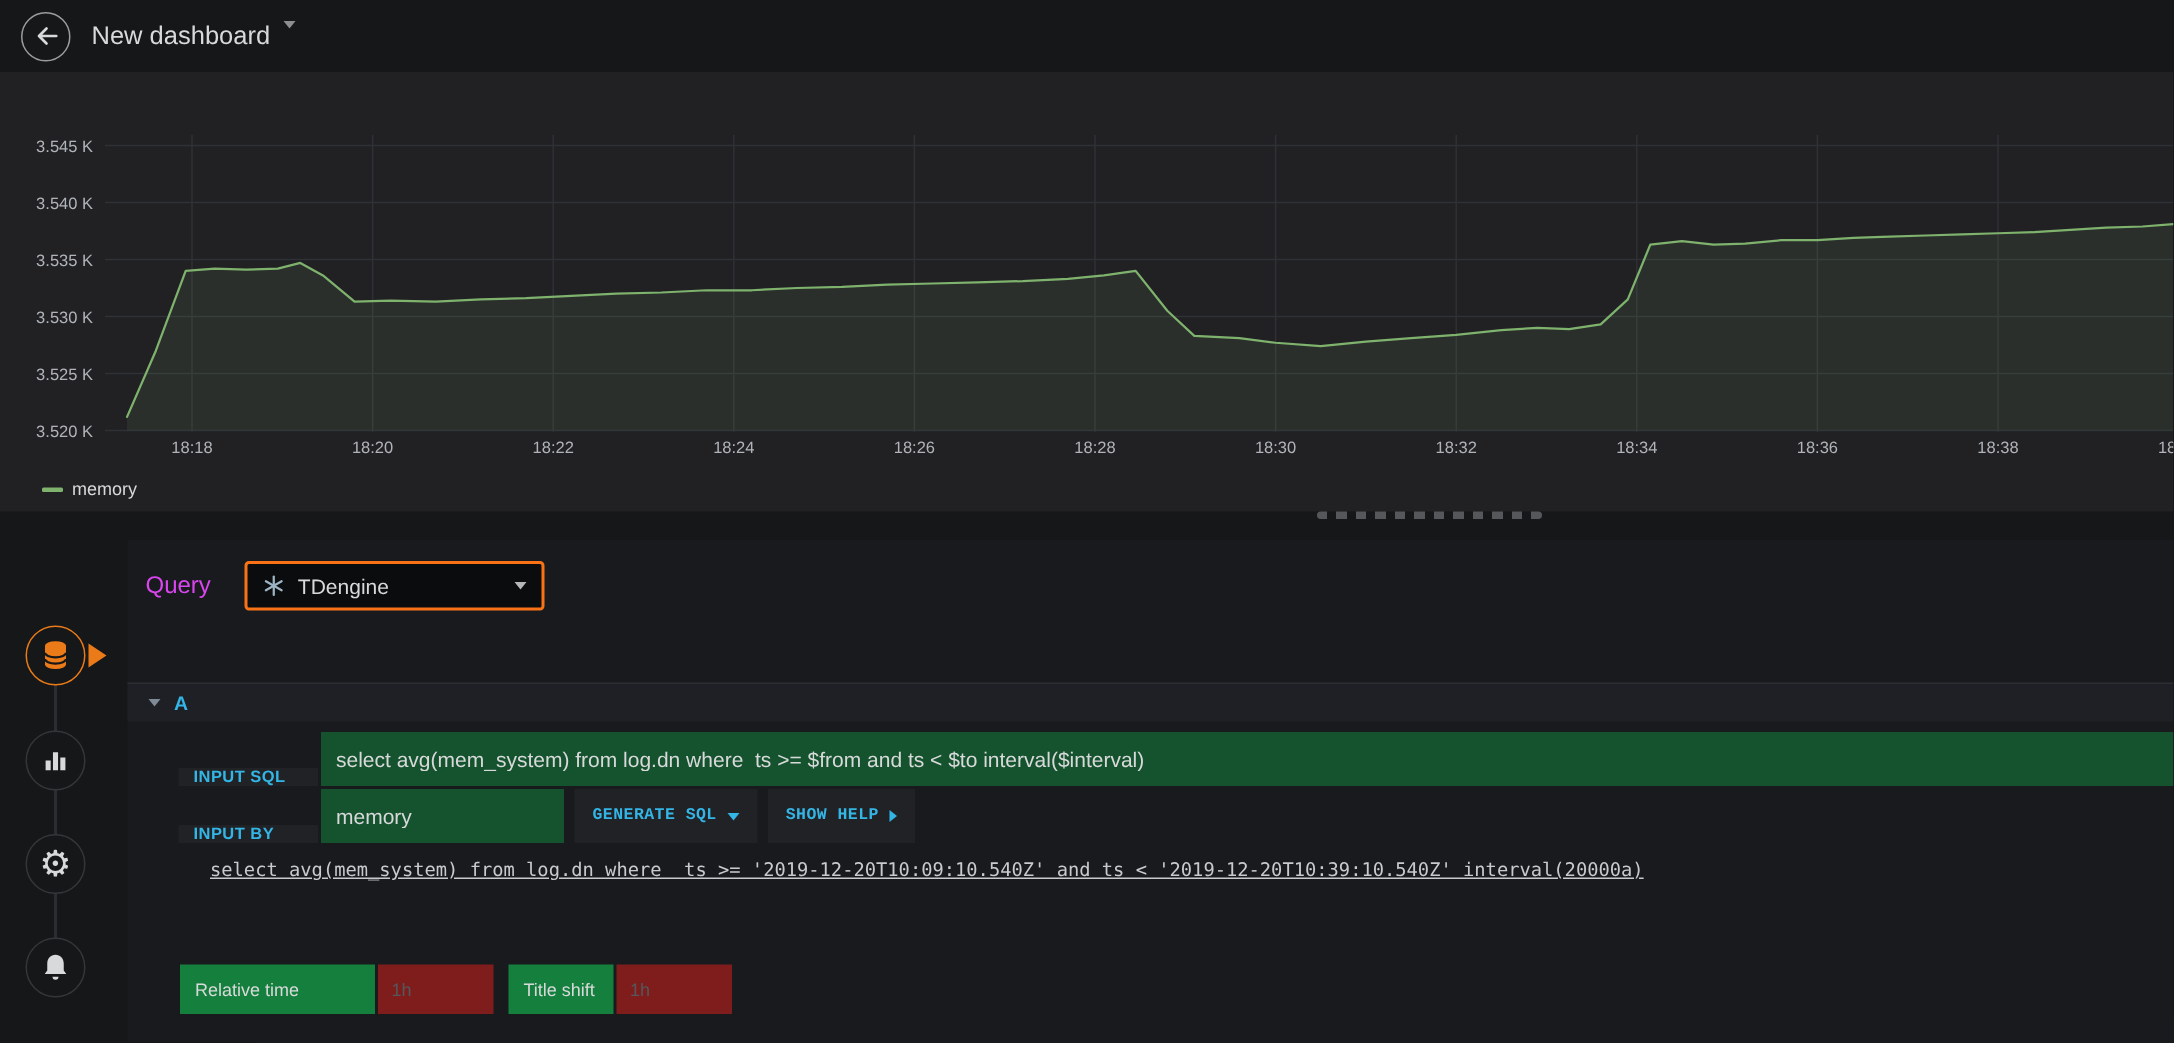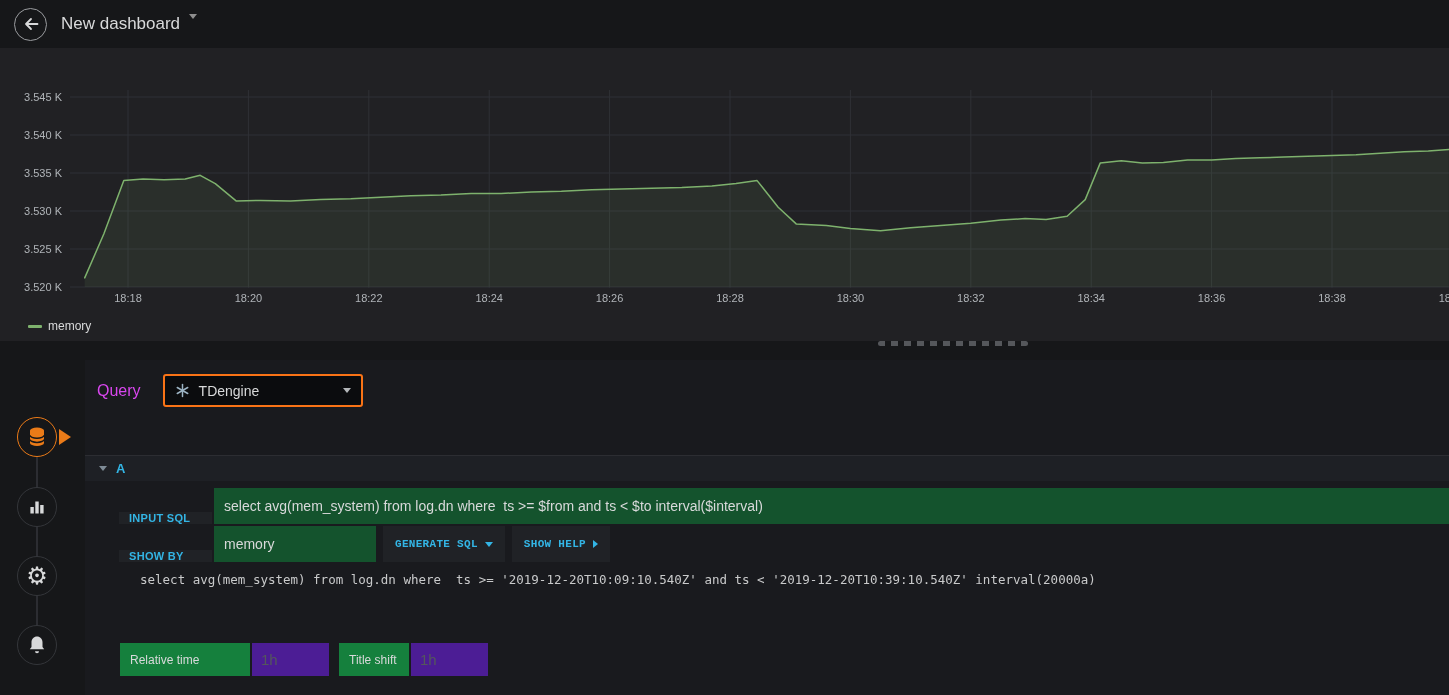--- a/index.html
+++ b/index.html
@@ -76,29 +76,29 @@
     font-weight:700; letter-spacing:.3px; display:flex; align-items:center; padding-left:10px; }
   .sql-input { background:#14532d; border:none; outline:none; color:#d8d9da;
     font-size:14px; padding:0 10px; height:36px; font-family:"Liberation Sans", sans-serif; }
   .sql-input.grow { flex:1; }
   .sql-input.alias { width:162px; }
   .blue-btn { height:36px; background:#202226; border:none; color:#33b5e5; font-size:11px;
     font-weight:700; letter-spacing:.3px; display:flex; align-items:center; gap:7px;
     padding:0 12px; margin-left:5px; cursor:pointer; font-family:Liberation Mono, monospace; }
 
   .generated-sql { position:absolute; top:212px; left:55px; color:#c9cacb;
-    font-family:"DejaVu Sans Mono", monospace; font-size:12.5px; white-space:pre; }
+    font-family:"DejaVu Sans Mono", monospace; font-size:12.5px; white-space:pre;text-decoration:underline; }
 
   .time-row { position:absolute; top:283px; left:35px; height:33px; display:flex; gap:2px; align-items:stretch; }
   .time-label { background:#15803d; color:#d8d9da; font-size:12px; font-weight:500;
     display:flex; align-items:center; padding:0 10px; }
   .time-label.wide { width:130px; }
   .time-label.narrow { width:70px; margin-left:8px; }
-  .time-input { width:77px; background:#4c1d95; border:none; outline:none; color:#d8d9da;
-    font-size:15px; padding:0 9px; font-family:"Liberation Sans", sans-serif; }
+  .time-input { width:77px; background:#7f1d1d; border:none; outline:none; color:#d8d9da;
+    font-size:12px; padding:0 9px; font-family:"Liberation Sans", sans-serif; }
   .time-input::placeholder { color:#54575c; }
 </style>
 </head>
 <body>
 
 <div class="header">
   <button class="back-btn">
     <svg width="18" height="18" viewBox="0 0 18 18">
       <path d="M15.5 9 H4 M9 4 L4 9 l5 5" stroke="#d8d9da" stroke-width="1.8" fill="none" stroke-linecap="round" stroke-linejoin="round"></path>
     </svg>
@@ -210,21 +210,21 @@
     <span class="caret-down c-mid"></span>
     <span class="ref-id">A</span>
   </div>
 
   <div class="form-row row-input-sql">
     <div class="form-label">INPUT SQL</div>
     <input class="sql-input grow" spellcheck="false" value="select avg(mem_system) from log.dn where  ts &gt;= $from and ts &lt; $to interval($interval)" style="">
   </div>
 
   <div class="form-row row-alias">
-    <div class="form-label">SHOW BY</div>
+    <div class="form-label">INPUT BY</div>
     <input class="sql-input alias" spellcheck="false" value="memory" style="">
     <button class="blue-btn">
       <span>GENERATE SQL</span>
       <span class="caret-down c-blue"></span>
     </button>
     <button class="blue-btn">
       <span>SHOW HELP</span>
       <span class="caret-right"></span>
     </button>
   </div>

